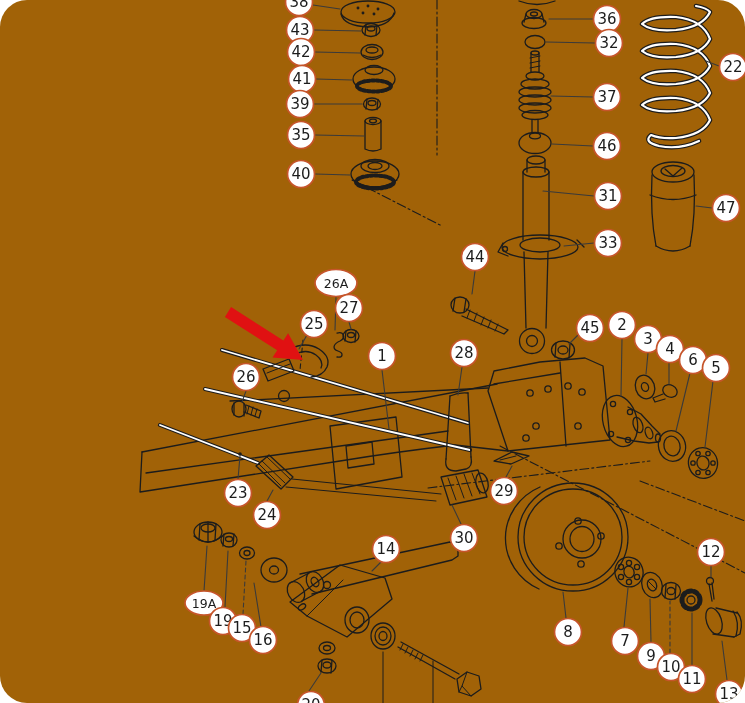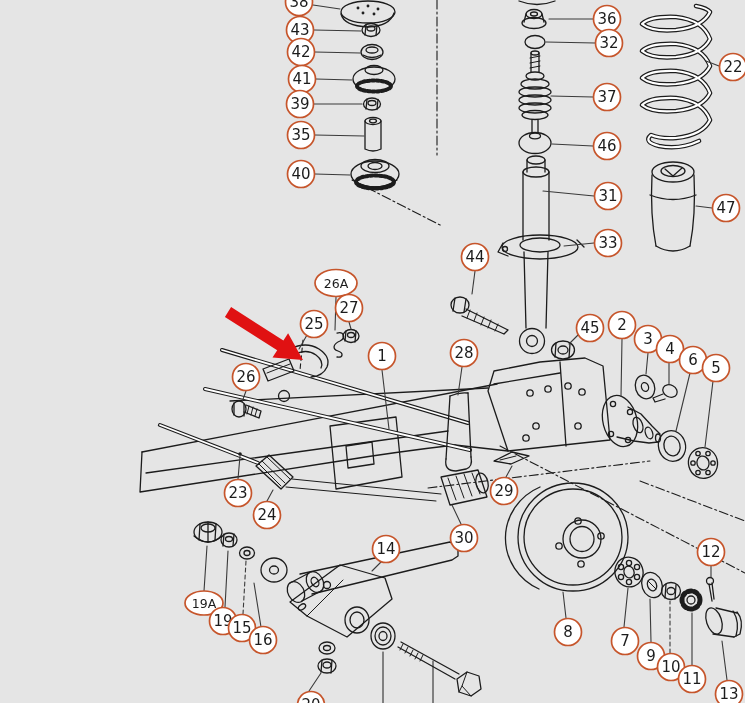--- a/index.html
+++ b/index.html
@@ -1,17 +1,17 @@
 <!DOCTYPE html>
 <html><head>
 <meta charset="utf-8">
 <style>
   html,body{margin:0;padding:0;background:#fff;}
-  .stage{position:relative;width:745px;height:703px;background:#e5e5e5;overflow:hidden;
-         font-family:"DejaVu Sans",sans-serif;}
+  .stage{position:relative;width:745px;height:703px;background:#a16207;overflow:hidden;
+         font-family:"DejaVu Sans",sans-serif;border-radius:27px;}
   svg text{font-family:"DejaVu Sans",sans-serif;fill:#1c1c1c;text-anchor:middle;}
   svg path,svg ellipse,svg line,svg circle,svg polygon,svg rect{
       stroke:#1c1c1c;stroke-width:1.3;fill:none;stroke-linecap:round;stroke-linejoin:round;}
   .tube-out{stroke:#1c1c1c;stroke-width:4.6;}
   .tube-in{stroke:#ffffff;stroke-width:2.2;}
   .rod-out{stroke:#1c1c1c;stroke-width:4;}
   .rod-in{stroke:#ffffff;stroke-width:1.8;}
   .teeth{stroke-width:4;stroke-dasharray:2.5 2;}
   .gearteeth{stroke-width:5;stroke-dasharray:3.5 3;}
   .dd{stroke-dasharray:9 3 2 3;stroke-width:1.1;}

